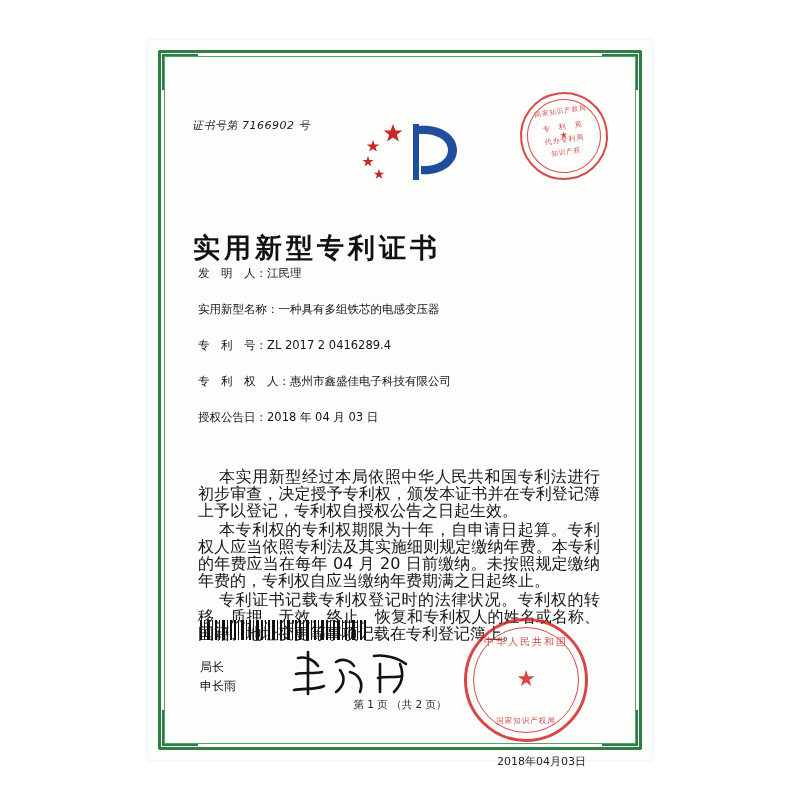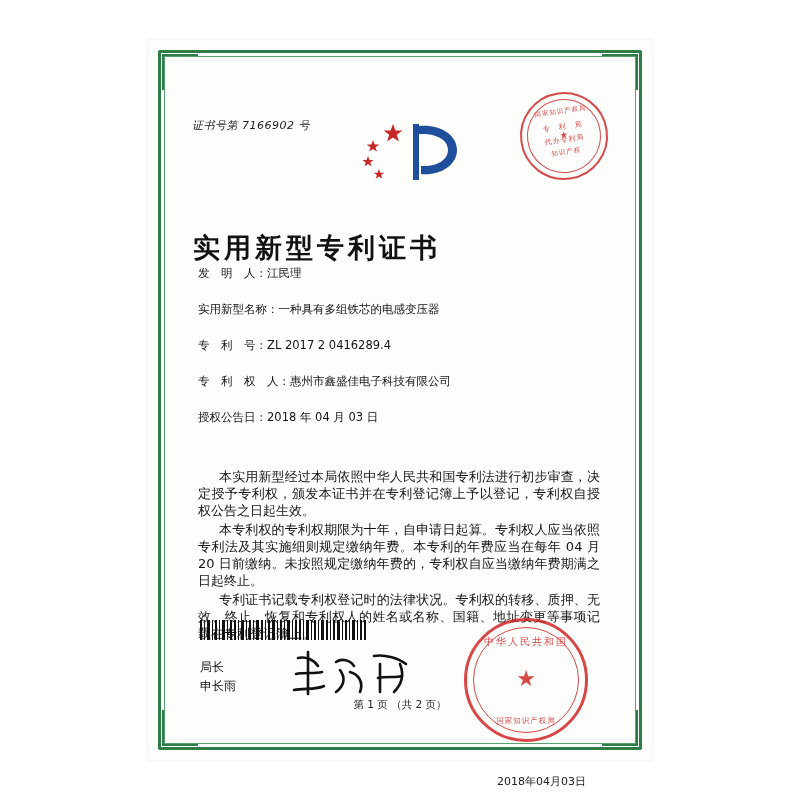--- a/index.html
+++ b/index.html
@@ -158,21 +158,21 @@
   .field-value {
     display: inline;
   }
 
   
   .paragraphs {
     position: absolute;
     left: 20px;
     right: 22px;
     top: 398px;
-    font-size: 13px;
+    font-size: 16px;
     line-height: 17px;
     color: #151515;
     text-align: justify;
     font-family: "DejaVu Sans", sans-serif;
   }
   .paragraphs p {
     margin: 0 0 2px 0;
     text-indent: 21px;
   }
 
@@ -239,21 +239,21 @@
     letter-spacing: 2px;
     font-family: "DejaVu Sans", sans-serif;
   }
   .seal .seal-text-top { top: 14px; }
   .seal .seal-text-bottom { bottom: 13px; font-size: 7.5px; letter-spacing: 1px; }
 
   
   .seal-date {
     position: absolute;
     right: 36px;
-    top: 704px;
+    top: 684px;
     font-size: 11px;
     color: #222;
     font-family: "DejaVu Sans", sans-serif;
   }
 
   
   .page-footer {
     position: absolute;
     left: 0; right: 0;
     bottom: 18px;

